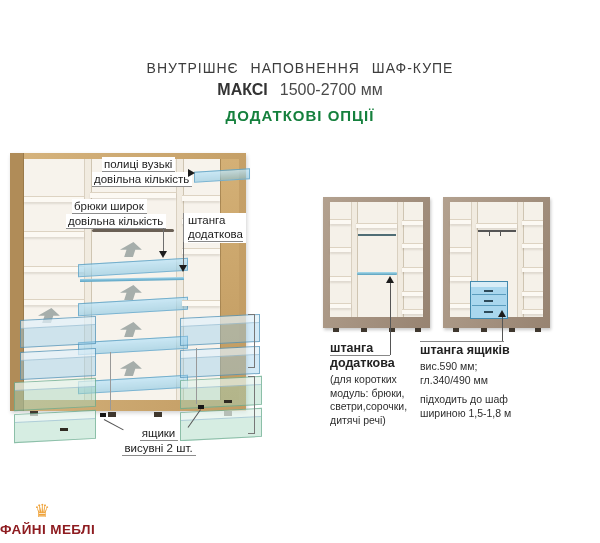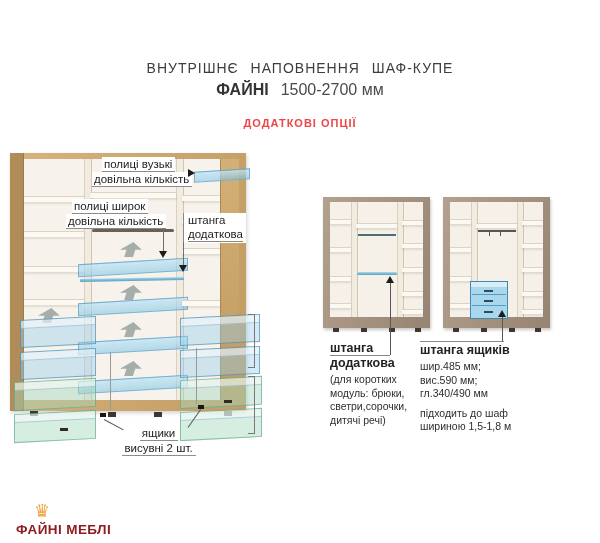--- a/index.html
+++ b/index.html
@@ -7,21 +7,21 @@
     position:relative;width:600px;height:543px;background:#ffffff;overflow:hidden;
     font-family:"Liberation Sans","DejaVu Sans",sans-serif;color:#2c2c2c;
   }
   .abs{position:absolute;}
   
   .hdr{position:absolute;left:100px;top:60px;width:400px;text-align:center;}
   .hdr-l1{font-size:14px;letter-spacing:1px;word-spacing:7px;color:#3d3d3d;font-weight:500;text-align:center;}
   .hdr-l2{margin-top:5px;font-size:16px;color:#4a4a4a;}
   .hdr-l2 .model{font-weight:700;color:#333;}
   .hdr-l2 .size{margin-left:12px;}
-  .hdr-l3{margin-top:18px;font-size:11px;font-weight:700;letter-spacing:1px;color:#ef4444;}
+  .hdr-l3{margin-top:8px;font-size:15px;font-weight:700;letter-spacing:1px;color:#15803d;}
   
   .shelf{position:absolute;height:5px;background:#fcf9f3;border-top:1px solid #ddd3c2;box-shadow:0 2px 2px rgba(90,75,55,.14);}
   .divider{position:absolute;width:6px;background:#f1ebe0;border-left:1px solid #d9d0c0;border-right:1px solid #cfc5b2;}
   .bshelf{position:absolute;background:linear-gradient(rgba(190,228,246,.8),rgba(128,195,226,.55));border:1px solid rgba(70,145,185,.6);transform:skewY(-3.5deg);}
   .uparrow{position:absolute;width:22px;height:15px;background:#a6aeab;clip-path:polygon(50% 0,100% 52%,70% 52%,70% 100%,30% 100%,30% 52%,0 52%);transform:skewX(-18deg);}
   .drawer{position:absolute;border:1px solid rgba(60,130,170,.6);background:rgba(150,205,235,.42);transform:skewY(-3deg);}
   .drawer .dtop{position:absolute;left:0;top:0;width:100%;height:7px;background:rgba(255,255,255,.5);border-bottom:1px solid rgba(60,130,170,.35);}
   .drawer.green{border-color:rgba(90,160,130,.6);background:rgba(165,216,190,.45);}
   .handle{position:absolute;width:8px;height:3px;background:#2f2a22;}
   .foot{position:absolute;width:8px;height:5px;background:#3f372e;}
@@ -57,31 +57,31 @@
   
   .opt{position:absolute;font-size:10.5px;line-height:13.5px;color:#2e2e2e;}
   .opt .t1,.opt .t2{display:block;font-size:12.5px;line-height:14px;font-weight:700;color:#222;white-space:nowrap;}
   .opt1 .t1{width:60px;border-bottom:1px solid #888;}
   .opt2 .t1{width:84px;border-top:1px solid #888;padding-top:1px;}
   .opt .desc{margin-top:3px;}
   .opt .note{margin-top:6px;}
   .opt div{white-space:nowrap;}
   
   .logo-crown{position:absolute;left:34px;top:502px;font-size:18px;color:#efa33a;line-height:18px;}
-  .logo-text{position:absolute;left:16px;top:522px;font-size:13.5px;font-weight:700;letter-spacing:.4px;color:#8e1c20;white-space:nowrap;}
+  .logo-text{position:absolute;left:0;top:522px;font-size:13.5px;font-weight:700;letter-spacing:.4px;color:#8e1c20;white-space:nowrap;}
 </style>
 </head>
 <body>
 
 <div class="stage">
 
   <div class="hdr">
     <div class="hdr-l1">ВНУТРІШНЄ НАПОВНЕННЯ ШАФ-КУПЕ</div>
     <div class="hdr-l2">
-      <span class="model">ФАЙНІ</span><span class="size">1500-2700 мм</span>
+      <span class="model">МАКСІ</span><span class="size">1500-2700 мм</span>
     </div>
     <div class="hdr-l3">ДОДАТКОВІ ОПЦІЇ</div>
   </div>
 
   <div class="w1">
     <div class="w1-frame"></div>
     <div class="w1-ledge"></div>
     <div class="w1-int"></div>
     <div class="w1-rwall"></div>
     <i class="divider" style="left:76px;top:9px;height:241px;"></i>
@@ -152,21 +152,21 @@
     <i class="tick" style="left:240px;top:283px;width:7px;"></i>
   </div>
 
   <div class="lbl" style="left:92px;top:157px;">
     <span class="u" style="margin-left:10px;">полиці вузькі</span><br>
     <span class="u">довільна кількість</span>
   </div>
   <i class="arr-r" style="left:188px;top:169px;"></i>
 
   <div class="lbl" style="left:66px;top:199px;">
-    <span class="u" style="margin-left:6px;">полиці широк</span><br>
+    <span class="u" style="margin-left:6px;">брюки широк</span><br>
     <span class="u">довільна кількість</span>
   </div>
   <i class="line" style="left:163px;top:228px;width:1px;height:24px;"></i>
   <i class="arr-d" style="left:159px;top:251px;"></i>
 
   <div class="lbl lbl-rod" style="left:183px;top:213px;">
     <span>штанга</span>
     <span class="u2">додаткова</span>
   </div>
   <i class="line" style="left:183px;top:242px;width:1px;height:24px;"></i>
@@ -246,21 +246,20 @@
       <div>(для коротких</div>
       <div>модуль: брюки,</div>
       <div>светри,сорочки,</div>
       <div>дитячі речі)</div>
     </div>
   </div>
 
   <div class="opt opt2" style="left:420px;top:341px;width:118px;">
     <span class="t1">штанга ящиків</span>
     <div class="desc">
-      <div>шир.485 мм;</div>
       <div>вис.590 мм;</div>
       <div>гл.340/490 мм</div>
     </div>
     <div class="note">
       <div>підходить до шаф</div>
       <div>шириною 1,5-1,8 м</div>
     </div>
   </div>
 
   <div class="logo-crown">♛</div>

